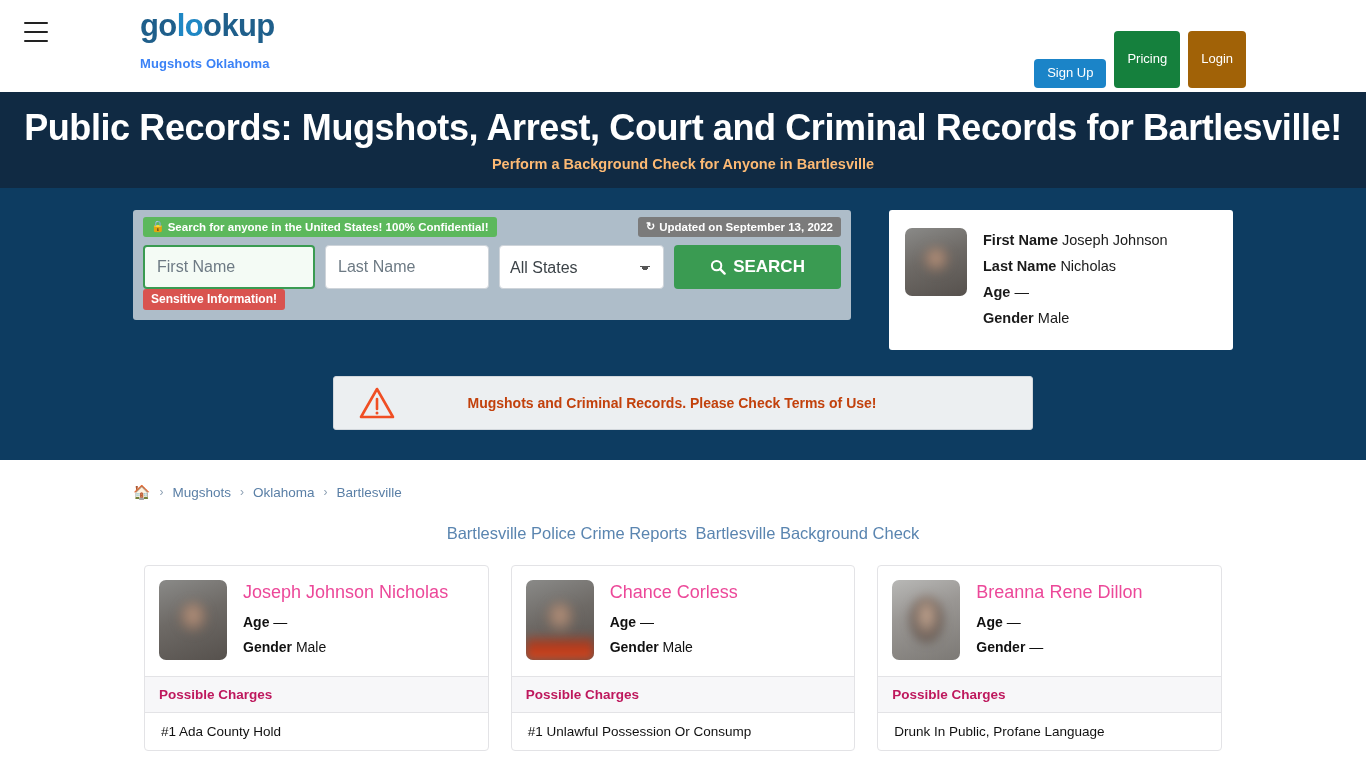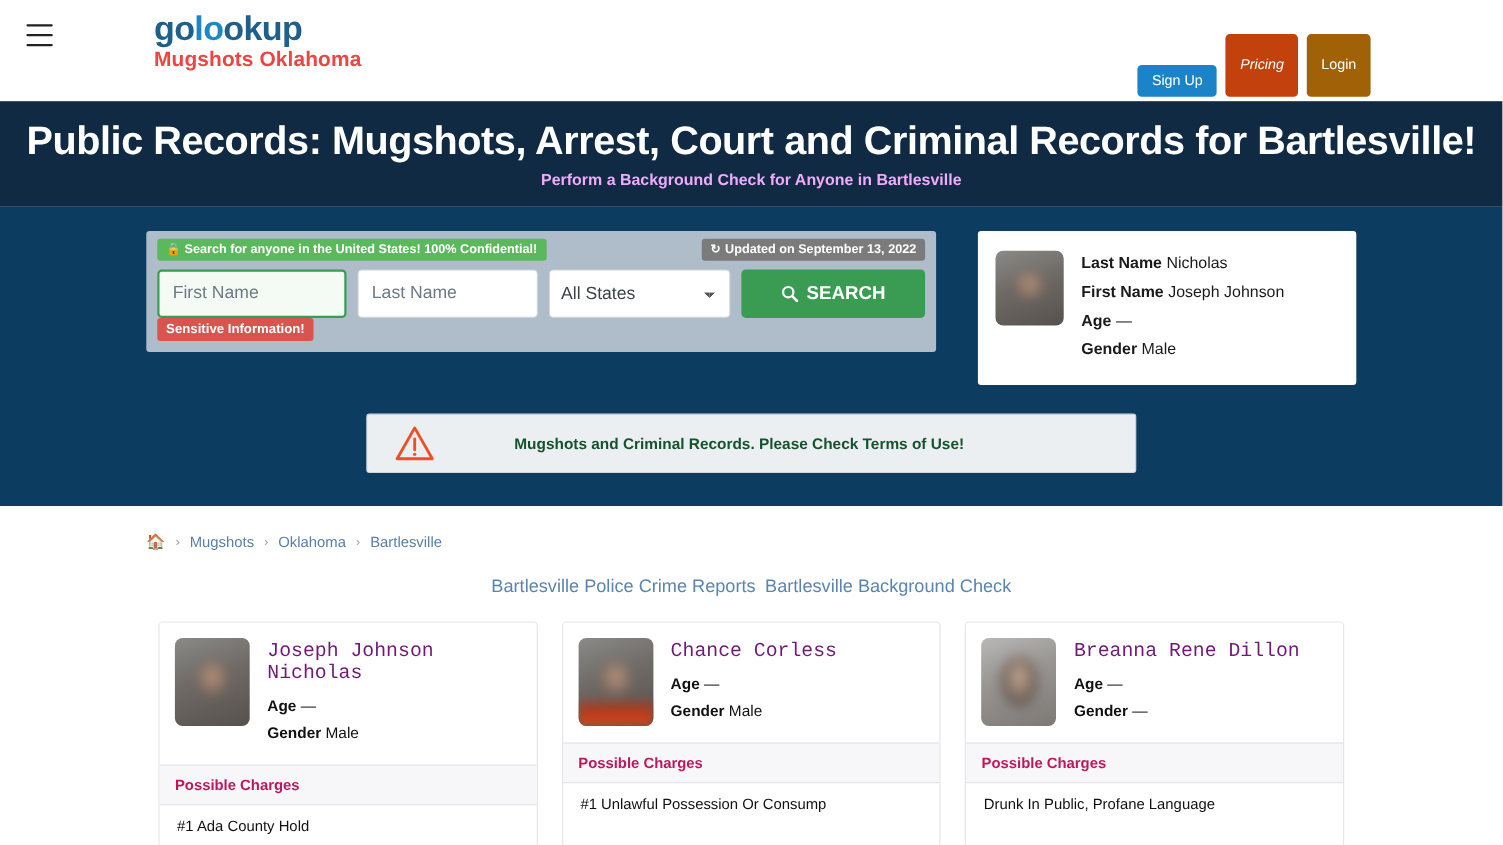--- a/index.html
+++ b/index.html
@@ -28,51 +28,51 @@
   }
   .hamburger span { display:block; height: 2px; width: 100%; background: #222; border-radius: 1px; }
 
   .brand { position: absolute; left: 140px; top: 10px; text-align: left; }
   .brand-logo {
     font-size: 31px; font-weight: 700; letter-spacing: -0.6px;
     line-height: 1.0; color: #1f5f8b;
   }
   .brand-logo .lo { color: #1f87c4; }
   .brand-sub {
-    font-size: 19px; font-weight: 700; color: #ef4444;
-    margin-top: 3px; letter-spacing: 0.1px;
+    font-size: 13px; font-weight: 700; color: #3b82f6;
+    margin-top: 15px; letter-spacing: 0.1px;
   }
 
   .nav-actions { position: absolute; right: 120px; top: 31px; display: flex; gap: 8px; }
   .nav-btn {
     border: none; color: #fff; font-size: 13px;
     padding: 6px 13px 7px; border-radius: 4px; cursor: pointer;
     font-family: "Liberation Sans", sans-serif;
     line-height: 1.2;
   }
   .nav-btn.signup  { background: #1b84c8; margin-top: 28px; }
-  .nav-btn.pricing { background: #c2410c; font-style: italic; }
+  .nav-btn.pricing { background: #15803d; }
   .nav-btn.login   { background: #a16207; }
 
   
   .hero-title-band {
     background: #102a43;
     padding: 16px 0 16px;
     text-align: center;
     margin-top: 24px;
   }
   .hero-title {
     color: #ffffff;
     font-size: 36px;
     font-weight: 700;
     letter-spacing: -0.4px;
     line-height: 1.12;
   }
   .hero-sub {
-    color: #f0abfc;
+    color: #fdba74;
     font-size: 14.5px;
     font-weight: 700;
     margin-top: 8px;
   }
 
   
   .search-section {
     background: #0d3c61;
     padding-top: 22px;
     padding-bottom: 0;
@@ -167,21 +167,21 @@
   .feat-lines b { font-weight: 700; }
   .feat-lines span { font-weight: 400; }
 
   
   .alert-wrap { display: flex; justify-content: center; margin-top: 26px; }
   .alert {
     width: 700px; background: #eceff1; border: 1px solid #d2d7dc; border-radius: 3px;
     height: 54px; display: flex; align-items: center;
   }
   .alert-ico { width: 86px; display:flex; align-items:center; justify-content:center; }
-  .alert-txt { font-size: 14px; font-weight: 700; color: #14532d; flex:1; text-align:center; padding-right: 108px; }
+  .alert-txt { font-size: 14px; font-weight: 700; color: #c2410c; flex:1; text-align:center; padding-right: 108px; }
 
   
   .content { background: #fff; padding-top: 24px; }
   .crumb {
     width: 1100px; margin: 0 auto; display: flex; align-items: center; gap: 9px;
     font-size: 13.5px; color: #5a7fa6;
   }
   .crumb a { color: #5a7fa6; text-decoration: none; }
   .crumb .sep { color: #8fa2b5; font-size: 12px; }
   .crumb .home { color: #3a6ea5; font-size: 14px; }
@@ -195,21 +195,21 @@
   .cards {
     width: 1078px; margin: 22px auto 0;
     display: grid; grid-template-columns: repeat(3, 1fr); gap: 22px 22px;
   }
   .card {
     border: 1px solid #e3e3e6; border-radius: 4px; background: #fff; overflow: hidden;
   }
   .card-top { display: flex; gap: 16px; padding: 14px 14px 12px; }
   .mug.c { width: 68px; height: 80px; }
   .card-info { padding-top: 2px; }
-  .card-name { font-size: 18px; color: #701a75; margin-bottom: 11px; font-family: Liberation Mono, monospace; }
+  .card-name { font-size: 18px; color: #ec4899; margin-bottom: 11px; }
   .card-meta { font-size: 14px; color: #111; margin-bottom: 9px; }
   .card-meta b { font-weight: 700; }
   .charges-head {
     background: #f7f7f9; border-top: 1px solid #e3e3e6; border-bottom: 1px solid #e3e3e6;
     padding: 10px 14px; font-size: 13.5px; font-weight: 700; color: #be185d;
   }
   .charge-item { padding: 11px 16px; font-size: 13.5px; color: #111; }
 </style>
 </head>
 <body>
@@ -268,26 +268,26 @@
         </button>
       </div>
 
       <div class="badge-sens">Sensitive Information!</div>
     </div>
 
     <div class="featured">
       <div class="mug f"></div>
       <div class="feat-lines">
         <div>
+          <b>First Name</b>
+          <span>Joseph Johnson</span>
+        </div>
+        <div>
           <b>Last Name</b>
           <span>Nicholas</span>
-        </div>
-        <div>
-          <b>First Name</b>
-          <span>Joseph Johnson</span>
         </div>
         <div>
           <b>Age</b>
           <span>—</span>
         </div>
         <div>
           <b>Gender</b>
           <span>Male</span>
         </div>
       </div>

